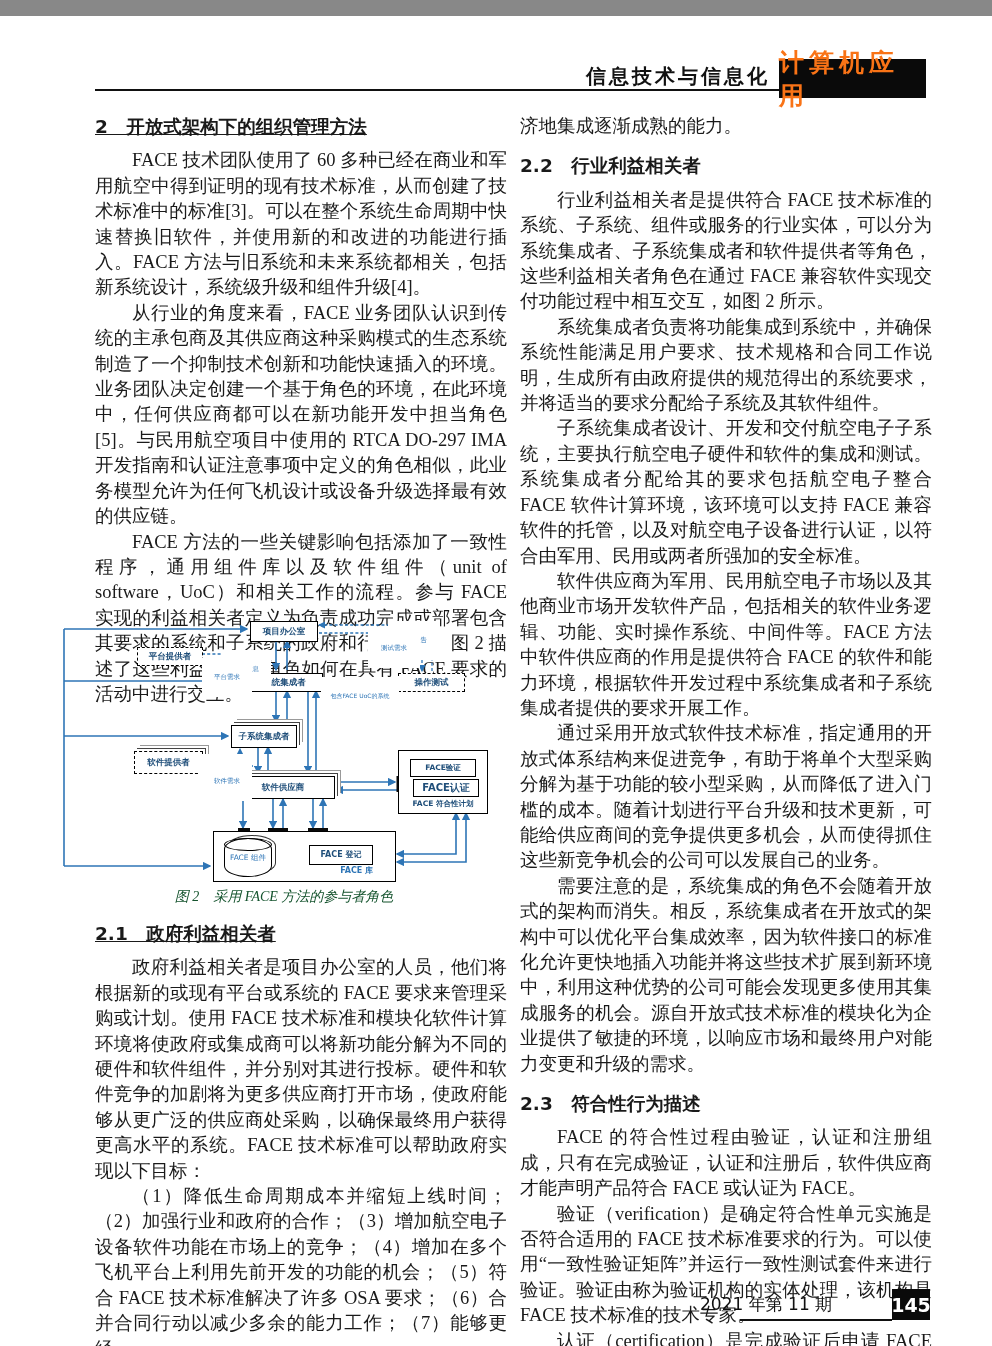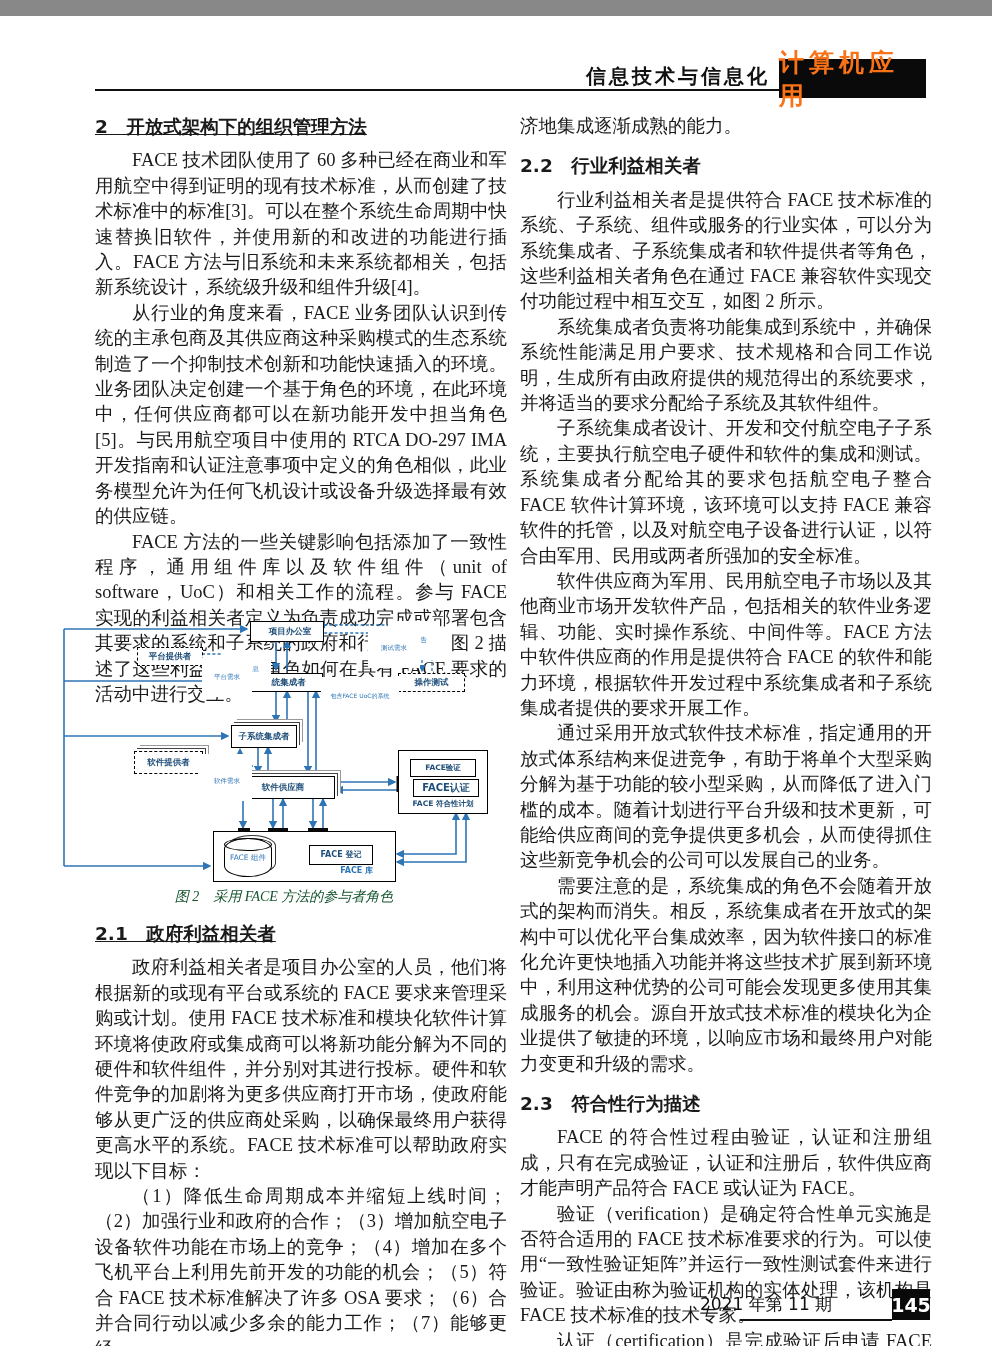--- a/index.html
+++ b/index.html
@@ -120,21 +120,21 @@
         <rect x="180" y="214" width="12" height="3.4"></rect>
         <rect x="210" y="214" width="20" height="3.4"></rect>
         <rect x="250" y="214" width="20" height="3.4"></rect>
         <rect x="244" y="160.5" width="18" height="3.4"></rect>
         <rect x="210" y="181.5" width="20" height="3.4"></rect>
         <rect x="338.5" y="162" width="3.4" height="16"></rect>
         <rect x="333.5" y="236" width="3.4" height="14"></rect>
       </g>
     </svg>
 
-    <div class="dbox" style="left:192px;top:7px;width:66px;height:19px;padding-left:6px;">项目办公室</div>
+    <div class="dbox" style="left:192px;top:7px;width:66px;height:19px;">项目办公室</div>
     <div class="dbox dashed" style="left:79px;top:33px;width:64px;height:17px;">平台提供者</div>
     <div class="dbox" style="left:188px;top:59px;width:75px;height:17px;border-width:1.8px;">系统集成者</div>
     <div class="dbox dashed" style="left:340px;top:59px;width:65px;height:17px;text-align:right;">操作测试</div>
     <div class="dbox stack" style="left:173px;top:111px;width:64px;height:21px;">子系统集成者</div>
     <div class="dbox dashed stack" style="left:76px;top:137px;width:67px;height:21px;">软件提供者</div>
     <div class="dbox stack" style="left:173px;top:162px;width:102px;height:21px;">软件供应商</div>
 
     <div class="container-box" style="left:340px;top:136px;width:88px;height:62px;">
       <div class="dbox" style="left:11px;top:8px;width:64px;height:16px;border-width:1px;font-size:7.5px;">FACE验证</div>
       <div class="dbox" style="left:14px;top:28px;width:64px;height:16px;border-width:1px;font-size:10px;">FACE认证</div>

